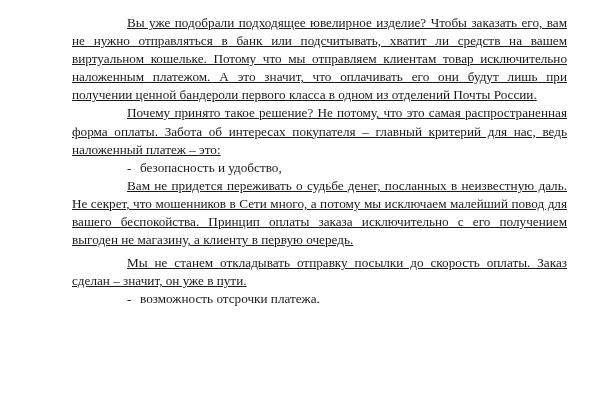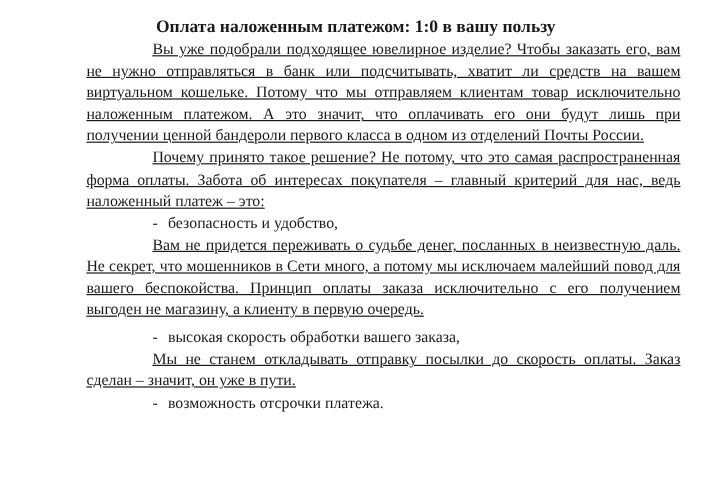--- a/index.html
+++ b/index.html
@@ -19,24 +19,22 @@
   .bullet {
     margin: 0; padding-left: 55px; text-indent: 0; white-space: nowrap;
   }
   .bullet .dash { display: inline-block; width: 13px; }
   .gap { height: 5px; }
 </style>
 </head>
 <body>
 
 <div class="page">
-  <h1 class="title">Оплата наложенным платежом: 1:0 в вашу пользу</h1>
 
   <p class="p">Вы уже подобрали подходящее ювелирное изделие? Чтобы заказать его, вам не нужно отправляться в банк или подсчитывать, хватит ли средств на вашем виртуальном кошельке. Потому что мы отправляем клиентам товар исключительно наложенным платежом. А это значит, что оплачивать его они будут лишь при получении ценной бандероли первого класса в одном из отделений Почты России.</p>
   <p class="p">Почему принято такое решение? Не потому, что это самая распространенная форма оплаты. Забота об интересах покупателя – главный критерий для нас, ведь наложенный платеж – это:</p>
   <p class="bullet"><span class="dash">-</span><span>безопасность и удобство,</span></p>
   <p class="p">Вам не придется переживать о судьбе денег, посланных в неизвестную даль. Не секрет, что мошенников в Сети много, а потому мы исключаем малейший повод для вашего беспокойства. Принцип оплаты заказа исключительно с его получением выгоден не магазину, а клиенту в первую очередь.</p>
   <div class="gap"></div>
-  <p class="bullet"><span class="dash">-</span><span>высокая скорость обработки вашего заказа,</span></p>
   <p class="p">Мы не станем откладывать отправку посылки до скорость оплаты. Заказ сделан – значит, он уже в пути.</p>
   <p class="bullet"><span class="dash">-</span><span>возможность отсрочки платежа.</span></p>
 
 </div>
 
 </body></html>

